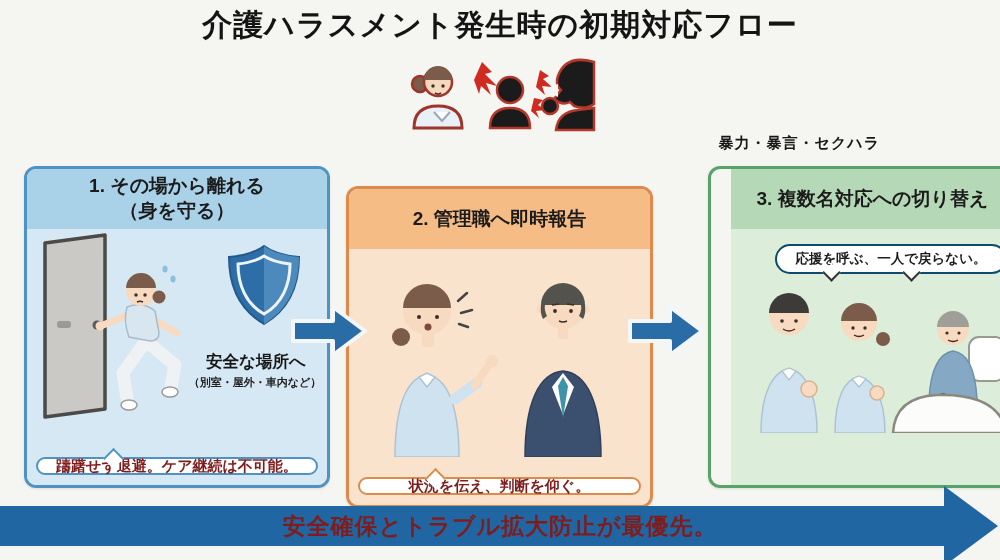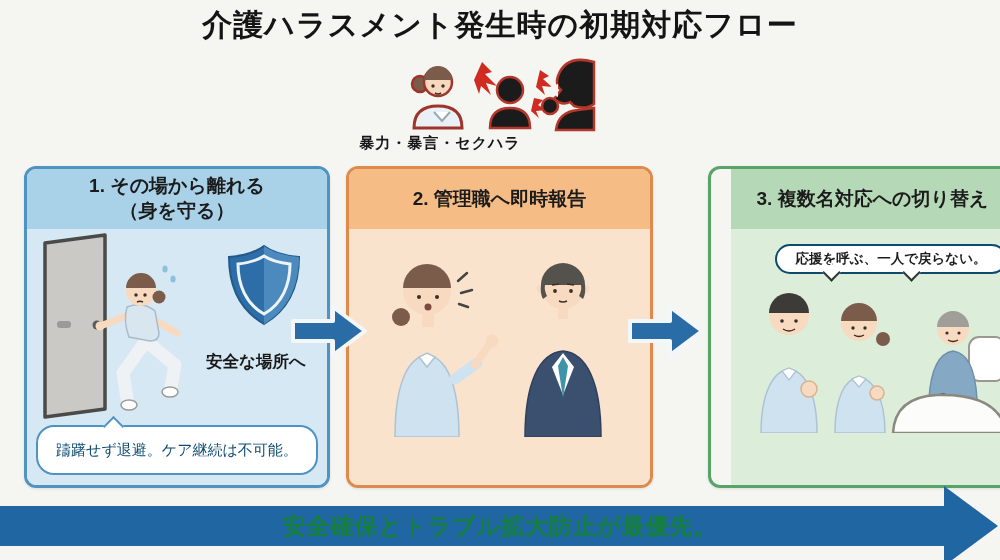--- a/index.html
+++ b/index.html
@@ -8,31 +8,31 @@
     background:#f5f5f2;
     font-family:"Liberation Sans","DejaVu Sans",sans-serif;
     color:#1c1c1c;
   }
   .title{
     position:absolute; top:5px; left:0; width:1000px; text-align:center;
     font-size:30px; font-weight:bold; letter-spacing:1px; color:#141414;
   }
   .trigger-icon{ position:absolute; left:398px; top:54px; }
   .trigger-label{
-    position:absolute; top:134px; left:0; width:880px; text-align:center;
+    position:absolute; top:134px; left:0; width:880px; text-align:right;
     font-size:15px; font-weight:bold; color:#161616; letter-spacing:1px;
   }
   
   .panel{
     position:absolute; top:166px; height:322px; box-sizing:border-box;
     border:3px solid var(--ac); border-radius:12px; overflow:hidden;
     box-shadow:0 1px 3px rgba(0,0,0,.10);
   }
   #panel-1{ left:24px;  width:306px; --ac:#4f93c3; }
-  #panel-2{ left:346px; width:307px; --ac:#dd8a4c; }
+  #panel-2{ left:346px; width:307px;margin-top:20px; --ac:#dd8a4c; }
   #panel-3{ left:708px; width:309px;padding-left:20px; --ac:#58a468; }
   .panel-header{
     height:60px; display:flex; flex-direction:column; justify-content:center; align-items:center;
     font-weight:bold; font-size:19px; line-height:1.3; color:#1b1b1b; text-align:center;
   }
   #panel-1 .panel-header{ background:#a9d2e9; }
   #panel-2 .panel-header{ background:#f5bc85; }
   #panel-3 .panel-header{ background:#b5d9b6; }
   .panel-body{ position:relative; height:256px; }
   #panel-1 .panel-body{ background:#d5e8f3; }
@@ -48,24 +48,24 @@
     font-size:11px; font-weight:bold; color:#222;
   }
   .person-label{
     position:absolute; left:141px; top:153px; width:160px; height:28px;
     background:#fff; border:2px solid #2a2a2a; box-sizing:border-box;
     display:flex; align-items:center; justify-content:center;
     font-size:16px; font-weight:bold; z-index:3;
   }
   
   .bubble{
-    position:absolute; left:9px; right:9px; bottom:10px; height:50px;
+    position:absolute; left:9px; right:9px; bottom:10px; height:18px;
     background:#fff; border:2.5px solid var(--ac); border-radius:18px; box-sizing:border-box;
     display:flex; align-items:center; justify-content:center;
-    font-size:15px; font-weight:normal; color:#0c4a6e; z-index:2;
+    font-size:15px; font-weight:bold; color:#7f1d1d; z-index:2;
   }
   #panel-3 .bubble{ font-size:13.5px; }
   .bubble::before{
     content:""; position:absolute; top:-8.5px; left:68px; width:13px; height:13px;
     background:#fff; transform:rotate(45deg);
     border-left:2.5px solid var(--ac); border-top:2.5px solid var(--ac);
   }
   
   .speech{
     position:absolute; left:44px; top:15px; width:232px; height:30px;
@@ -90,21 +90,21 @@
     position:absolute; left:0; top:506px; width:944px; height:40px; background:#2066a3;
   }
   .footer-head{
     position:absolute; left:944px; top:486px; width:0; height:0;
     border-top:40px solid transparent; border-bottom:40px solid transparent;
     border-left:54px solid #2066a3;
   }
   .footer-text{
     position:absolute; left:0; top:506px; width:1000px; height:40px;
     display:flex; align-items:center; justify-content:center;
-    color:#15803d; font-size:23px; font-weight:bold; letter-spacing:1px; z-index:5;
+    color:#7f1d1d; font-size:23px; font-weight:bold; letter-spacing:1px; z-index:5;
   }
   svg{ display:block; }
 </style>
 </head>
 <body>
 
 <div class="page">
 
   <div class="title">介護ハラスメント発生時の初期対応フロー</div>
 
@@ -172,20 +172,21 @@
             <circle cx="116" cy="62" r="1.7" fill="#3a2e28"></circle>
           <path d="M108,69 q3,-1.5 6,0" fill="none" stroke="#3a2e28" stroke-width="1.5"></path>
         </g>
       </svg>
       <svg style="position:absolute;left:192px;top:14px" width="90" height="84" viewBox="0 0 90 84">
         <path d="M45 3 C37 9 23 13 10 14 C10 43 21 67 45 81 C69 67 80 43 80 14 C67 13 53 9 45 3 Z" fill="#2e6ea8" stroke="#235a8a" stroke-width="2"></path>
         <path d="M45 3 C53 9 67 13 80 14 C80 43 69 67 45 81 Z" fill="#4c8abd"></path>
         <path d="M45 13 C39 17 28 20 19 21 C19 42 27 61 45 71 C63 61 71 42 71 21 C62 20 51 17 45 13 Z" fill="none" stroke="#ecf3f9" stroke-width="3"></path>
       </svg>
       <div class="caption">安全な場所へ</div>
+      <div class="caption-note">（別室・屋外・車内など）</div>
       <div class="bubble">躊躇せず退避。ケア継続は不可能。</div>
     </div>
   </div>
 
   <svg class="conn" id="conn-1" viewBox="0 0 76 56">
     <polygon points="2,18 42,18 42,4 74,28 42,52 42,38 2,38" fill="#2a6ca5" stroke="#f4f7fa" stroke-width="4" stroke-linejoin="round"></polygon>
   </svg>
   <svg class="conn" id="conn-2" viewBox="0 0 76 56">
     <polygon points="2,18 42,18 42,4 74,28 42,52 42,38 2,38" fill="#2a6ca5" stroke="#f4f7fa" stroke-width="4" stroke-linejoin="round"></polygon>
   </svg>
@@ -225,20 +226,21 @@
           <circle cx="206" cy="54" r="22" fill="#f7dac0"></circle>
           <path d="M184,52 a22,22 0 0 1 44,0 z" fill="#54524d"></path>
           <path d="M184,52 q-1,9 2,14 l4,-3 q-3,-6 -2,-11 z" fill="#54524d"></path>
           <path d="M228,52 q1,9 -2,14 l-4,-3 q3,-6 2,-11 z" fill="#54524d"></path>
           <circle cx="198" cy="58" r="1.9" fill="#3a2e28"></circle>
             <circle cx="214" cy="58" r="1.9" fill="#3a2e28"></circle>
           <path d="M195,52 l7,-1 M210,51 l7,1" stroke="#3a2e28" stroke-width="1.5"></path>
           <path d="M202,68 q4,2 8,0" fill="none" stroke="#3a2e28" stroke-width="1.6"></path>
         </g>
       </svg>
+      <div class="bubble">状況を伝え、判断を仰ぐ。</div>
     </div>
   </div>
 
   <div class="panel" id="panel-3">
     <div class="panel-header">
       <div>3. 複数名対応への切り替え</div>
     </div>
     <div class="panel-body">
       <div class="speech">応援を呼ぶ、一人で戻らない。</div>
       <svg style="position:absolute;left:6px;top:52px" width="296" height="152" viewBox="0 0 296 152">

